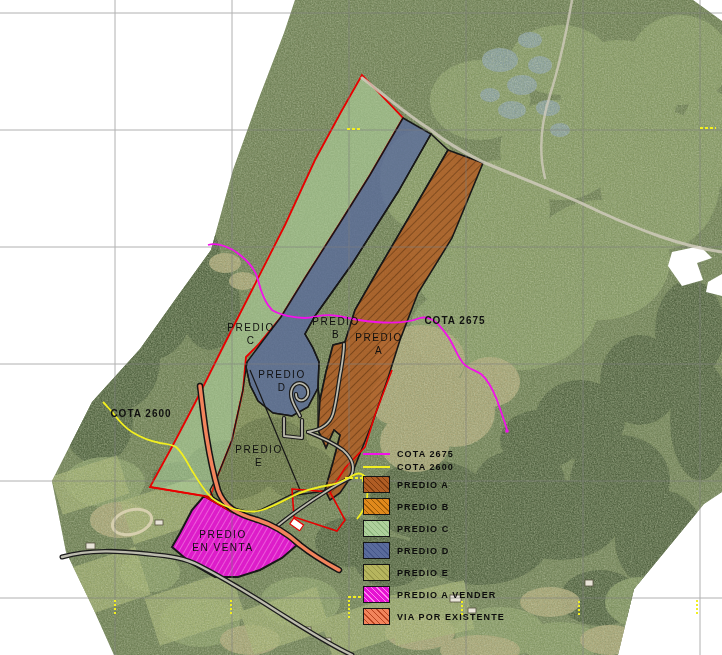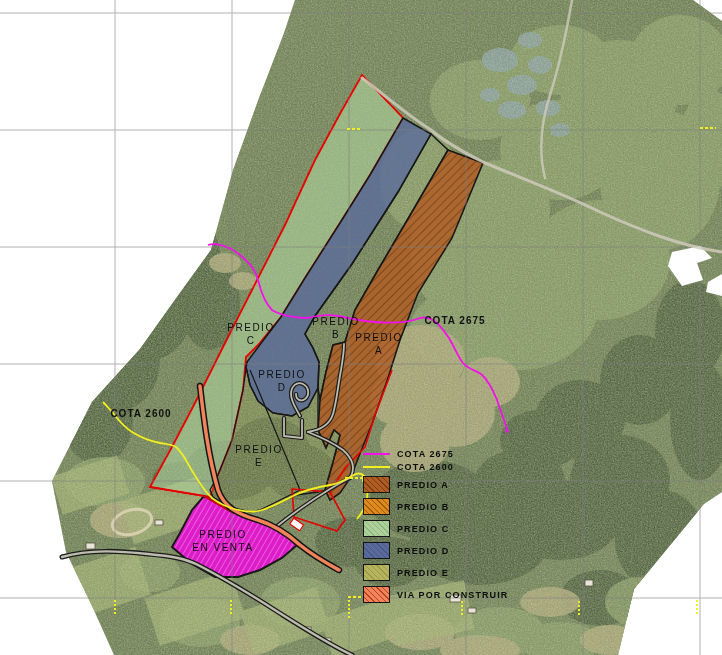--- a/index.html
+++ b/index.html
@@ -284,17 +284,21 @@
       </div>
       <div class="legend-row">
         <div class="legend-swatch" style="background: repeating-linear-gradient(45deg, rgb(90, 107, 155), rgb(90, 107, 155) 3px, rgb(70, 87, 138) 3px, rgb(70, 87, 138) 4px);"></div>
         <span class="legend-label">PREDIO D</span>
       </div>
       <div class="legend-row">
         <div class="legend-swatch" style="background: repeating-linear-gradient(45deg, rgb(182, 181, 94), rgb(182, 181, 94) 3px, rgb(155, 154, 74) 3px, rgb(155, 154, 74) 4px);"></div>
         <span class="legend-label">PREDIO E</span>
       </div>
       <div class="legend-row">
+        <div class="legend-swatch" style="background: repeating-linear-gradient(45deg, rgb(229, 19, 210), rgb(229, 19, 210) 3px, rgb(255, 134, 239) 3px, rgb(255, 134, 239) 4px);"></div>
+        <span class="legend-label">PREDIO A VENDER</span>
+      </div>
+      <div class="legend-row">
         <div class="legend-swatch" style="background: repeating-linear-gradient(45deg, rgb(242, 132, 92), rgb(242, 132, 92) 3px, rgb(184, 67, 31) 3px, rgb(184, 67, 31) 4px);"></div>
-        <span class="legend-label">VIA POR CONSTRUIR</span>
+        <span class="legend-label">VIA POR EXISTENTE</span>
       </div>
     </div>
 </div>
 
 </body></html>

